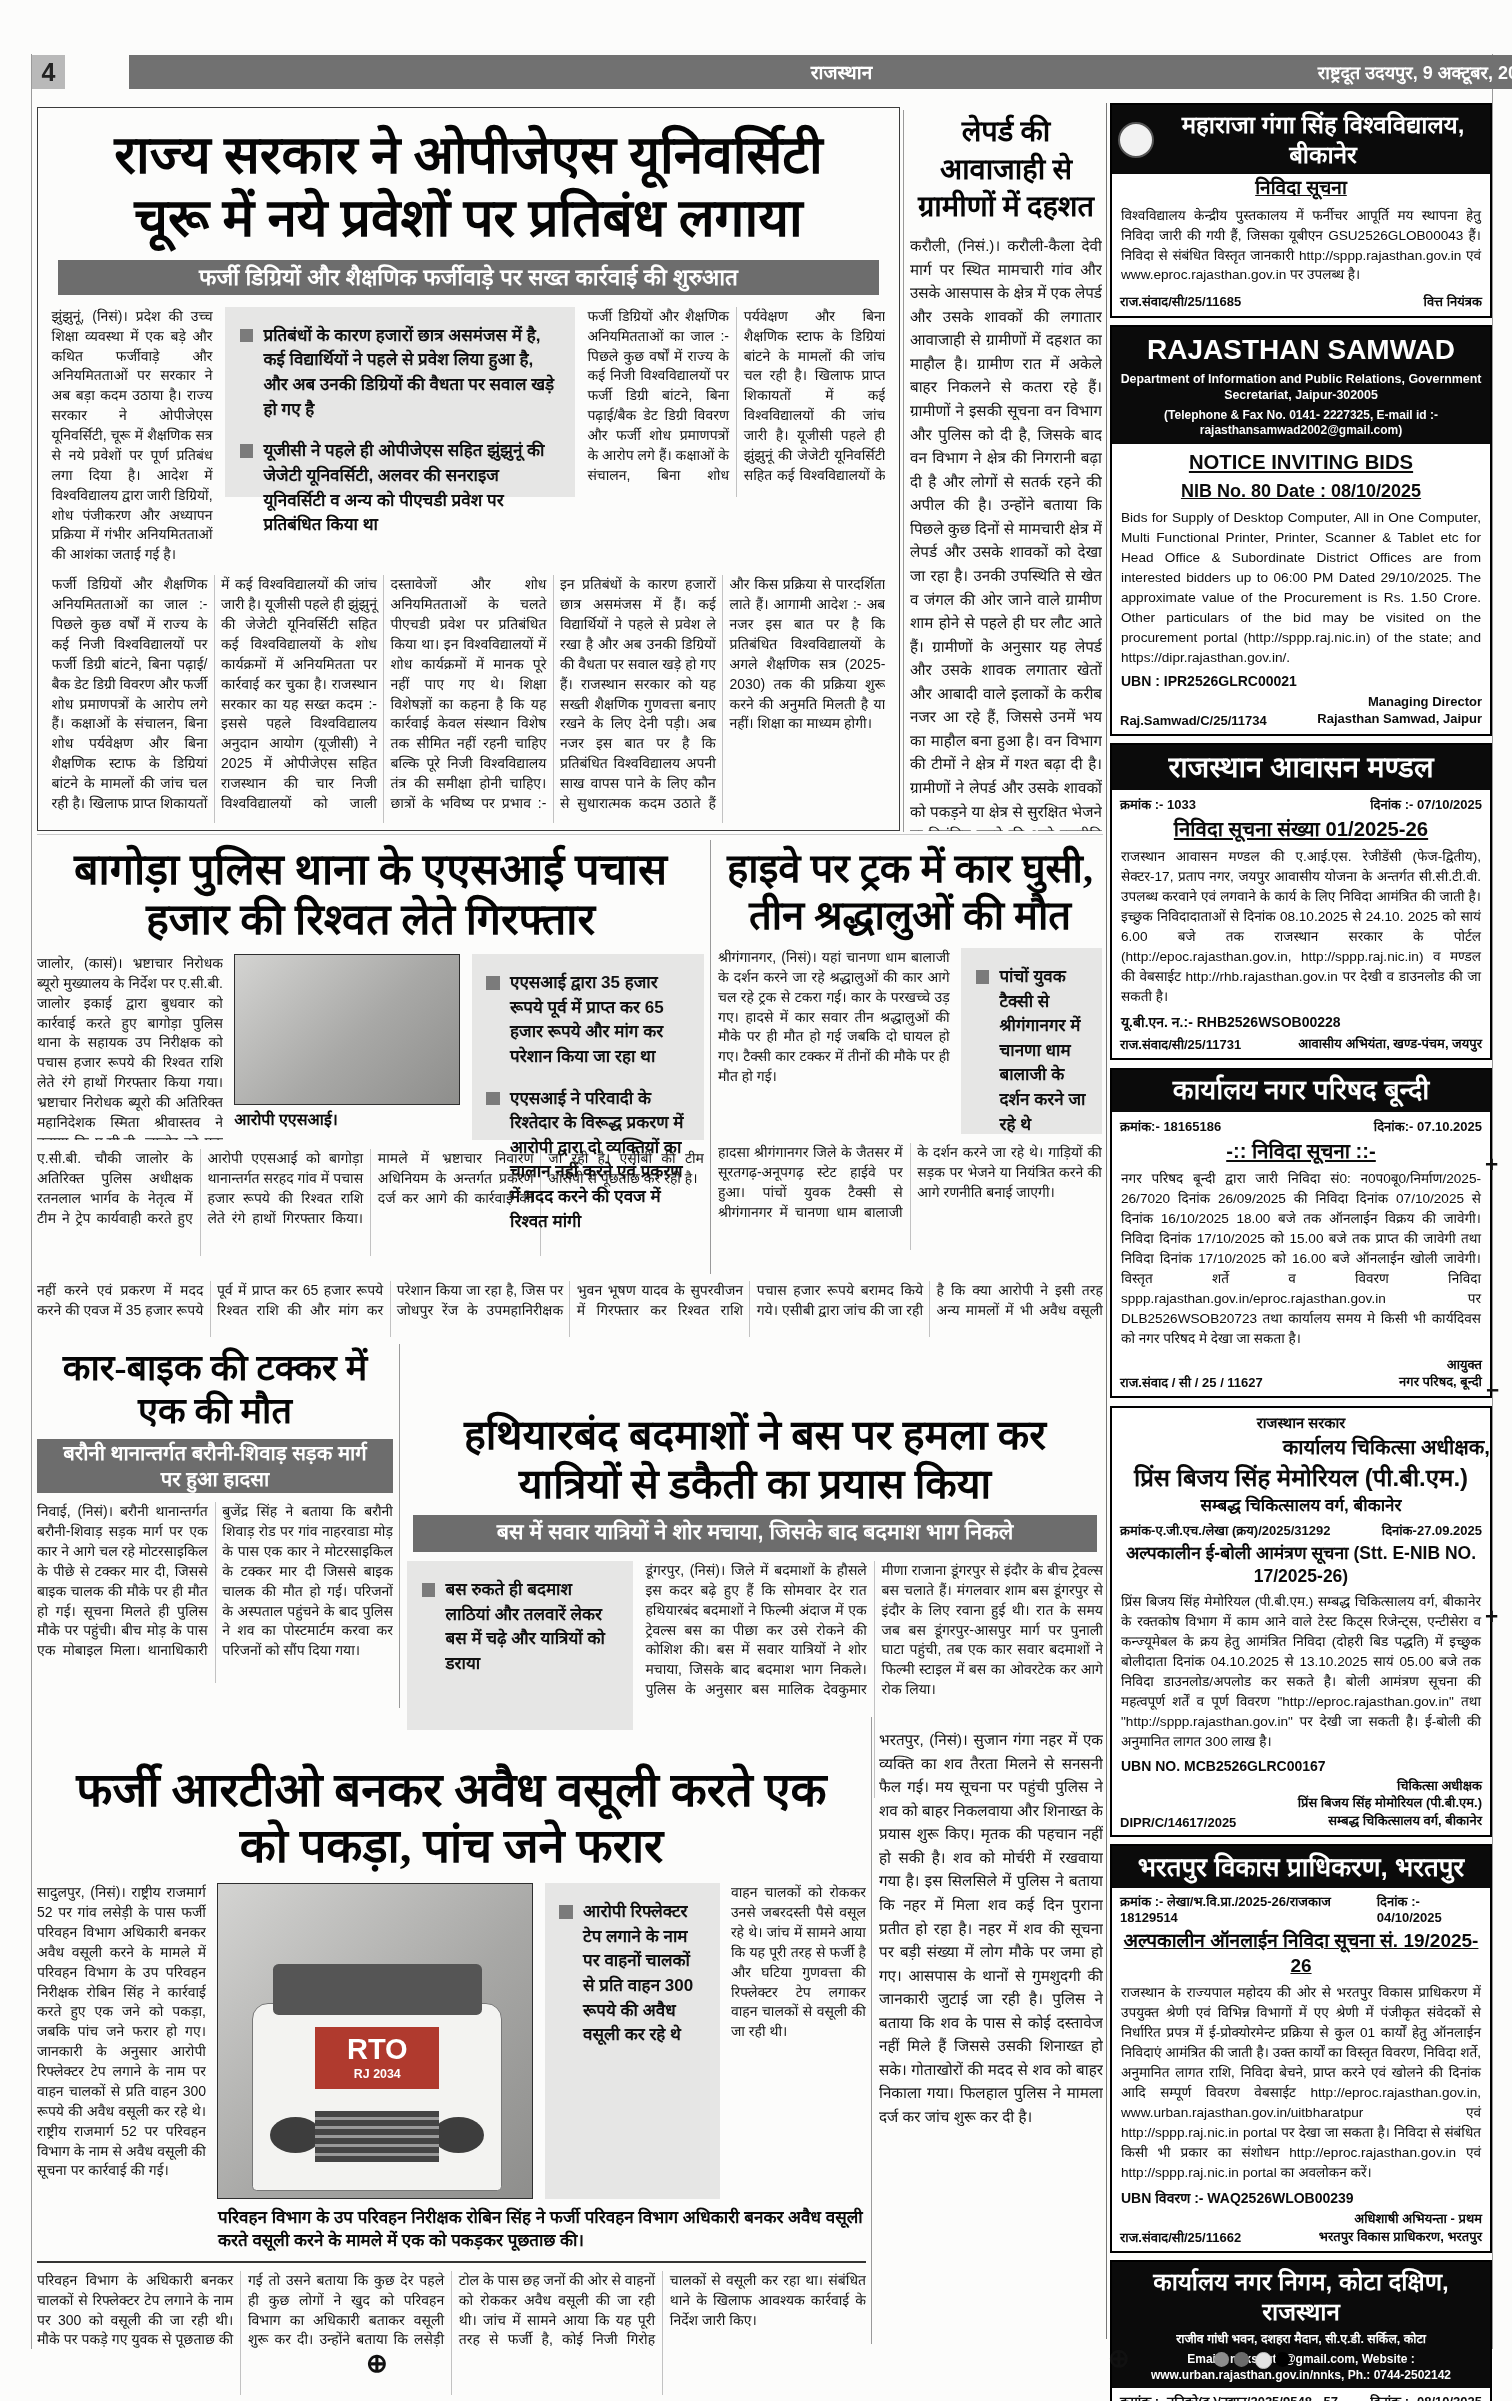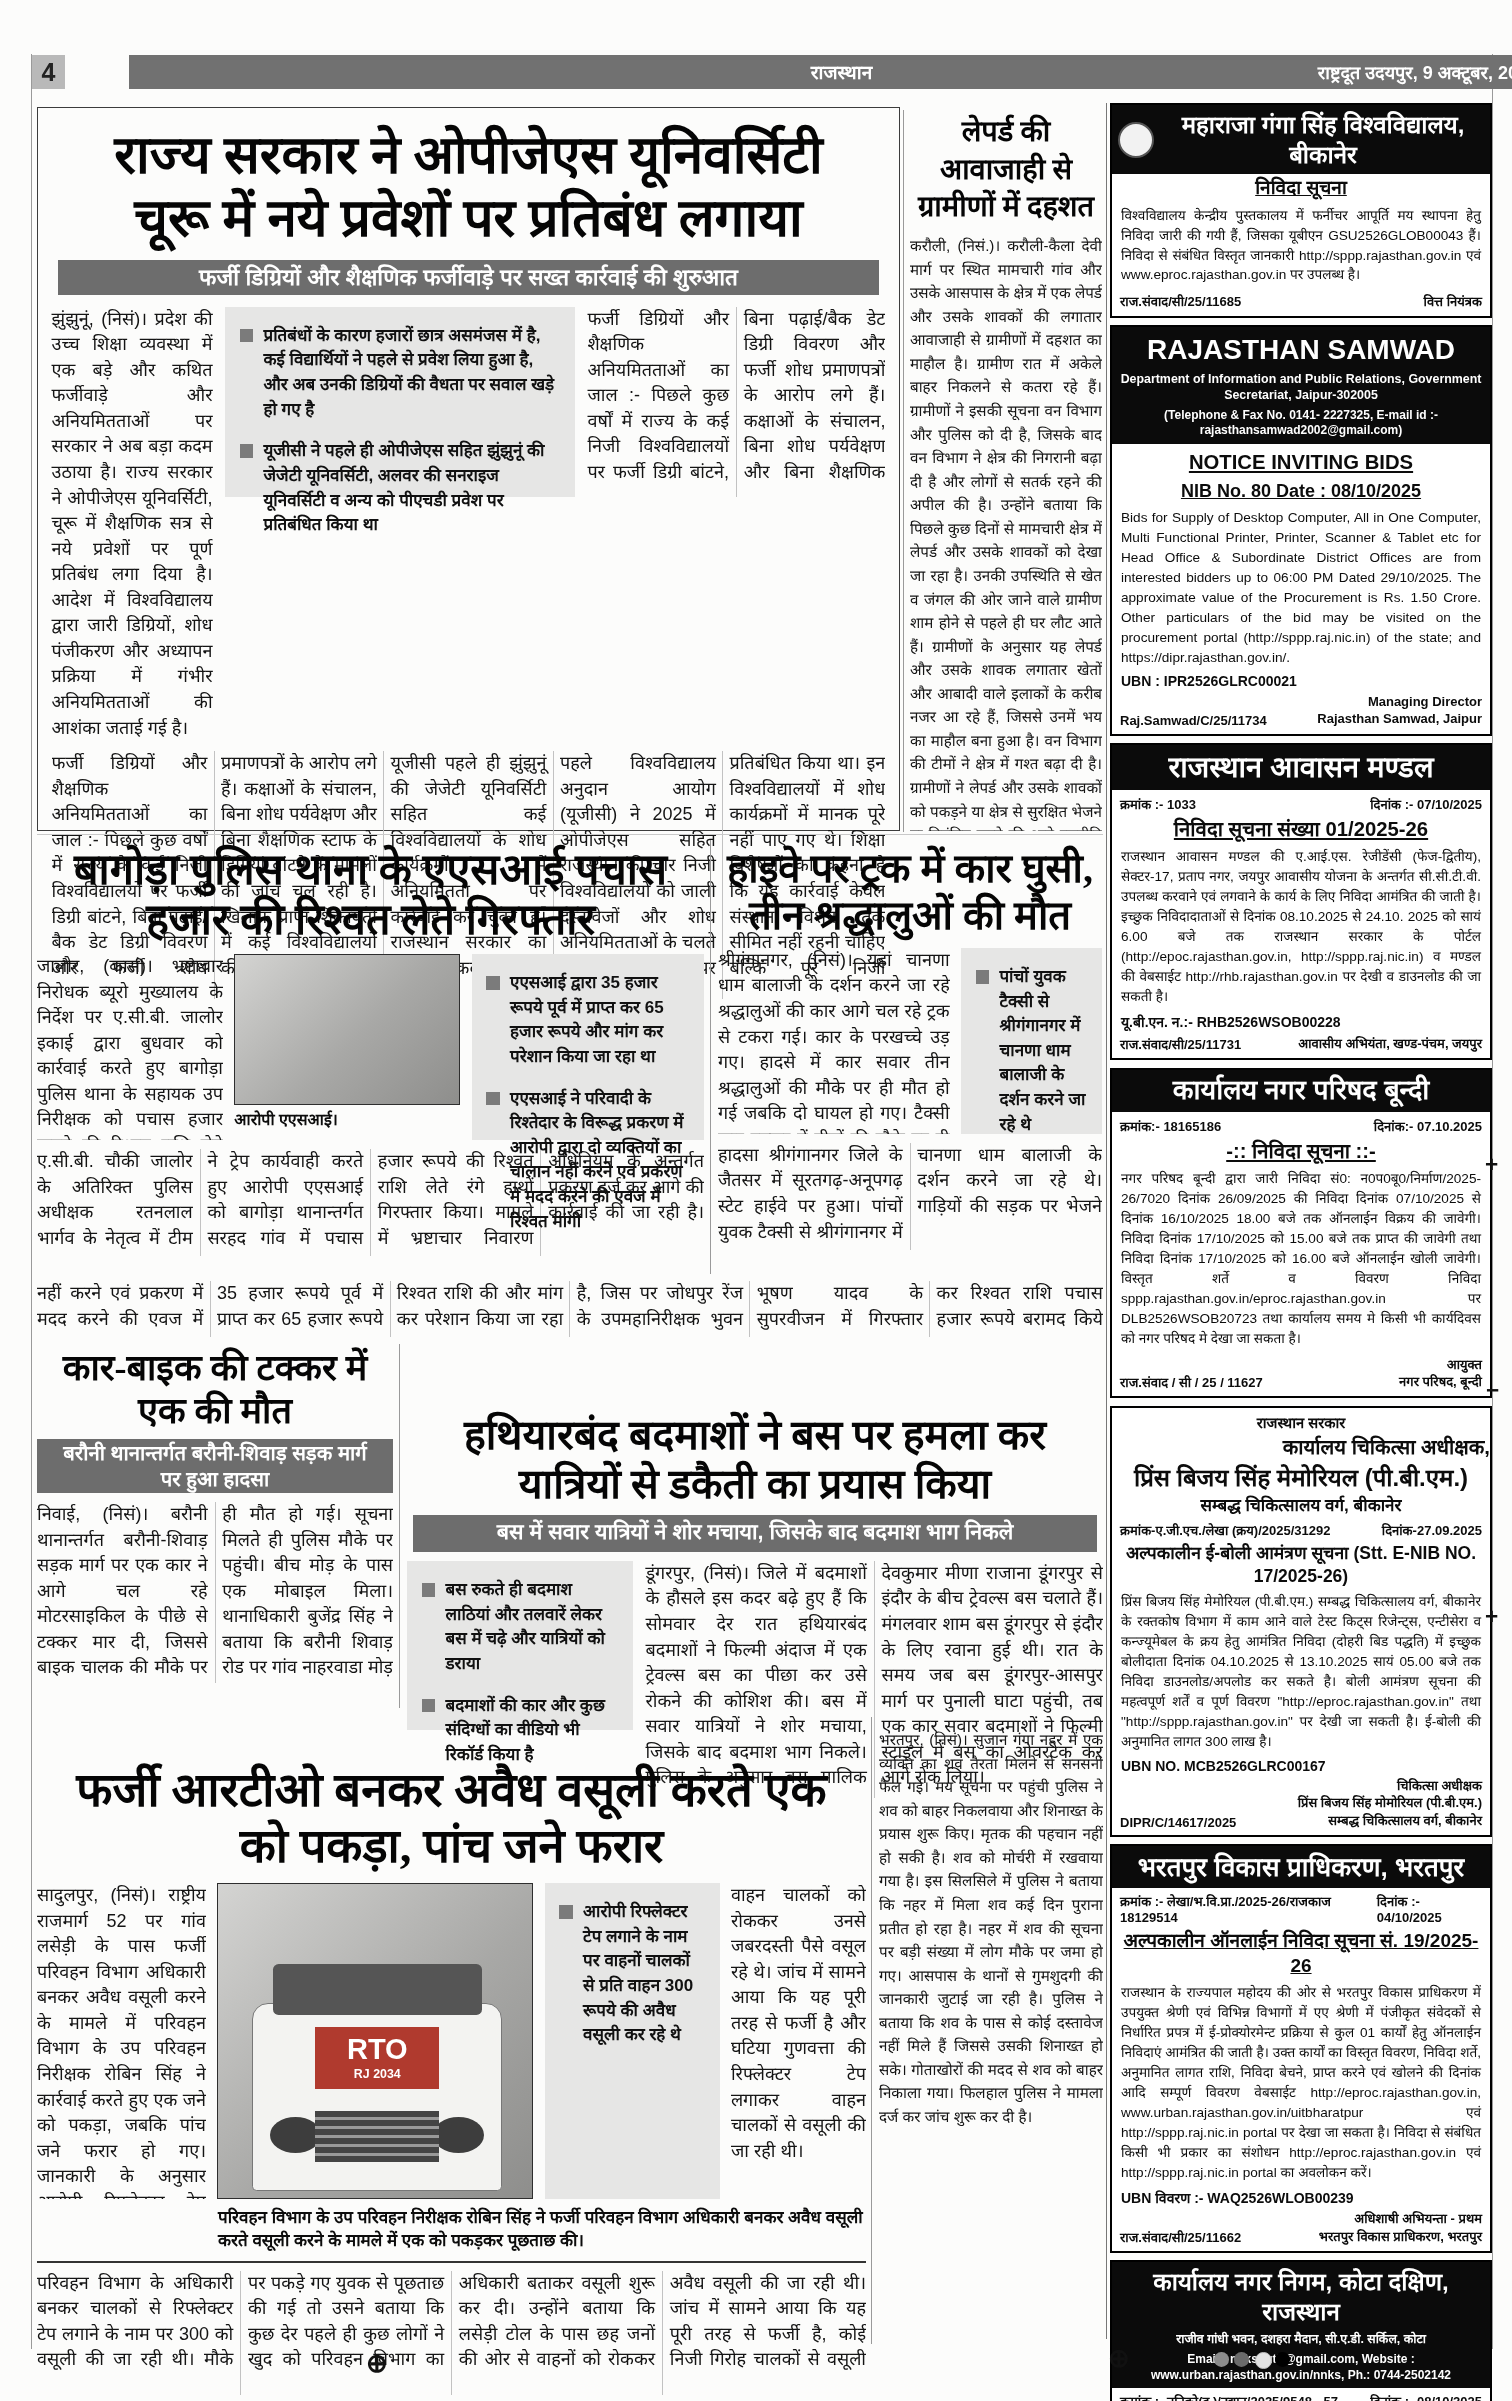--- a/index.html
+++ b/index.html
@@ -8,21 +8,21 @@
   .rule-v{position:absolute;width:1.1px;background:#9a9a9a;}
   .rule-h{position:absolute;height:1.1px;background:#9a9a9a;}
   
   .masthead{position:absolute;left:83px;top:55px;width:1425px;height:34px;background:#717171;color:#fff;display:flex;align-items:center;margin-left:46px;}
   .pagenum{position:absolute;left:32px;top:55px;width:33px;height:34px;background:#b9b9b9;color:#222;font-size:25px;font-weight:bold;display:flex;align-items:center;justify-content:center;}
   .mast-section{flex:1;text-align:center;font-size:19px;font-weight:bold;}
   .mast-edition{position:absolute;right:16px;top:0;height:34px;display:flex;align-items:center;font-size:18px;font-weight:bold;}
   
   .hl{font-family:"Liberation Serif",serif;font-weight:bold;text-align:center;color:#050505;line-height:1.18;}
   .gbar{background:#6d6d6d;color:#fff;font-weight:bold;text-align:center;display:flex;align-items:center;justify-content:center;line-height:1.3;}
-  .body-text{font-size:18px;line-height:1.42;text-align:justify;color:#141414;}
+  .body-text{font-size:14px;line-height:1.42;text-align:justify;color:#141414;}
   .cols-2{column-count:2;column-gap:14.7px;column-rule:0.6px solid #c2c2c2;}
   .cols-4{column-count:4;column-gap:14.7px;column-rule:0.6px solid #c2c2c2;}
   .cols-5{column-count:5;column-gap:13.6px;column-rule:0.6px solid #c2c2c2;}
   .cols-6{column-count:6;column-gap:13.6px;column-rule:0.6px solid #c2c2c2;}
   .bulletbox{background:#e6e6e5;display:flex;flex-direction:column;gap:17px;padding:17px 14.7px;box-sizing:border-box;}
   .bullet{display:flex;gap:10.2px;font-size:17px;font-weight:600;line-height:1.45;text-align:left;color:#111;}
   .bullet .sq{flex:0 0 auto;width:13.6px;height:13.6px;background:#7b7b7b;margin-top:5.1px;}
   .photo{border:1.1px solid #2e2e2e;background:linear-gradient(135deg,#d4d4d2 0%,#a8a8a6 55%,#8e8e8c 100%);box-sizing:border-box;position:relative;overflow:hidden;}
   .caption{font-size:16px;font-weight:bold;line-height:1.35;color:#0c0c0c;text-align:left;}
   
@@ -129,24 +129,20 @@
   <div class="rule-v" style="left:399px;top:1344px;height:364px;"></div>
   <div class="abs" style="left:407px;top:1408px;width:696px;height:395px;">
     <div class="hl" style="font-size:41px;padding:3.4px 11.3px 6.8px;">हथियारबंद बदमाशों ने बस पर हमला कर यात्रियों से डकैती का प्रयास किया</div>
     <div class="gbar" style="height:37px;font-size:21.5px;margin:0 5.6px;">बस में सवार यात्रियों ने शोर मचाया, जिसके बाद बदमाश भाग निकले</div>
     <div style="display:flex;gap:12.4px;margin-top:9px;">
       <div class="bulletbox" style="width:226px;flex:0 0 auto;height:169px;">
         <div class="bullet">
             <span class="sq"></span>
             <span>बस रुकते ही बदमाश लाठियां और तलवारें लेकर बस में चढ़े और यात्रियों को डराया</span>
           </div>
-        <div class="bullet">
-            <span class="sq"></span>
-            <span>बदमाशों की कार और कुछ संदिग्धों का वीडियो भी रिकॉर्ड किया है</span>
-          </div>
       </div>
       <div class="body-text cols-2" style="flex:1;height:237px;overflow:hidden;">डूंगरपुर, (निसं)। जिले में बदमाशों के हौसले इस कदर बढ़े हुए हैं कि सोमवार देर रात हथियारबंद बदमाशों ने फिल्मी अंदाज में एक ट्रेवल्स बस का पीछा कर उसे रोकने की कोशिश की। बस में सवार यात्रियों ने शोर मचाया, जिसके बाद बदमाश भाग निकले। पुलिस के अनुसार बस मालिक देवकुमार मीणा राजाना डूंगरपुर से इंदौर के बीच ट्रेवल्स बस चलाते हैं। मंगलवार शाम बस डूंगरपुर से इंदौर के लिए रवाना हुई थी। रात के समय जब बस डूंगरपुर-आसपुर मार्ग पर पुनाली घाटा पहुंची, तब एक कार सवार बदमाशों ने फिल्मी स्टाइल में बस का ओवरटेक कर आगे रोक लिया।</div>
     </div>
   </div>
 
   <div class="abs" style="left:37px;top:1761px;width:829px;height:632px;">
     <div class="hl" style="font-size:47px;padding:2.3px 22.6px 9px;">फर्जी आरटीओ बनकर अवैध वसूली करते एक को पकड़ा, पांच जने फरार</div>
     <div style="display:flex;gap:11.3px;">
       <div class="body-text" style="width:169px;flex:0 0 auto;height:316px;overflow:hidden;">सादुलपुर, (निसं)। राष्ट्रीय राजमार्ग 52 पर गांव लसेड़ी के पास फर्जी परिवहन विभाग अधिकारी बनकर अवैध वसूली करने के मामले में परिवहन विभाग के उप परिवहन निरीक्षक रोबिन सिंह ने कार्रवाई करते हुए एक जने को पकड़ा, जबकि पांच जने फरार हो गए। जानकारी के अनुसार आरोपी रिफ्लेक्टर टेप लगाने के नाम पर वाहन चालकों से प्रति वाहन 300 रूपये की अवैध वसूली कर रहे थे। राष्ट्रीय राजमार्ग 52 पर परिवहन विभाग के नाम से अवैध वसूली की सूचना पर कार्रवाई की गई।</div>
       <div class="photo" style="width:316px;height:316px;flex:0 0 auto;">

